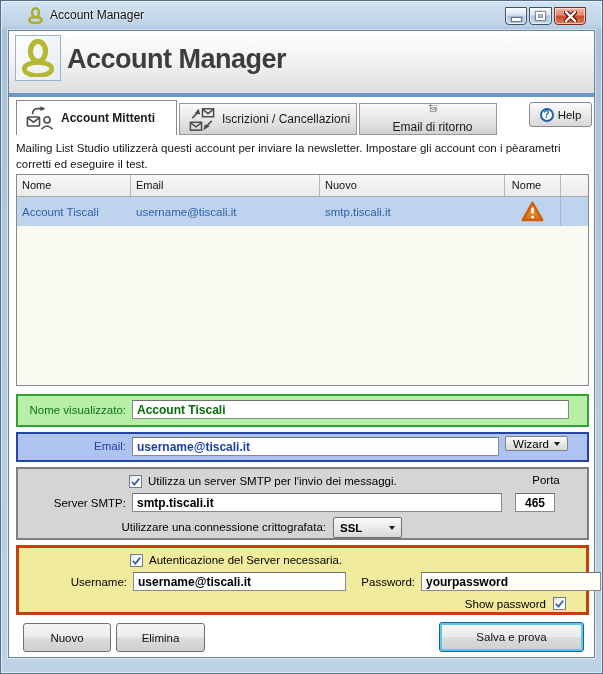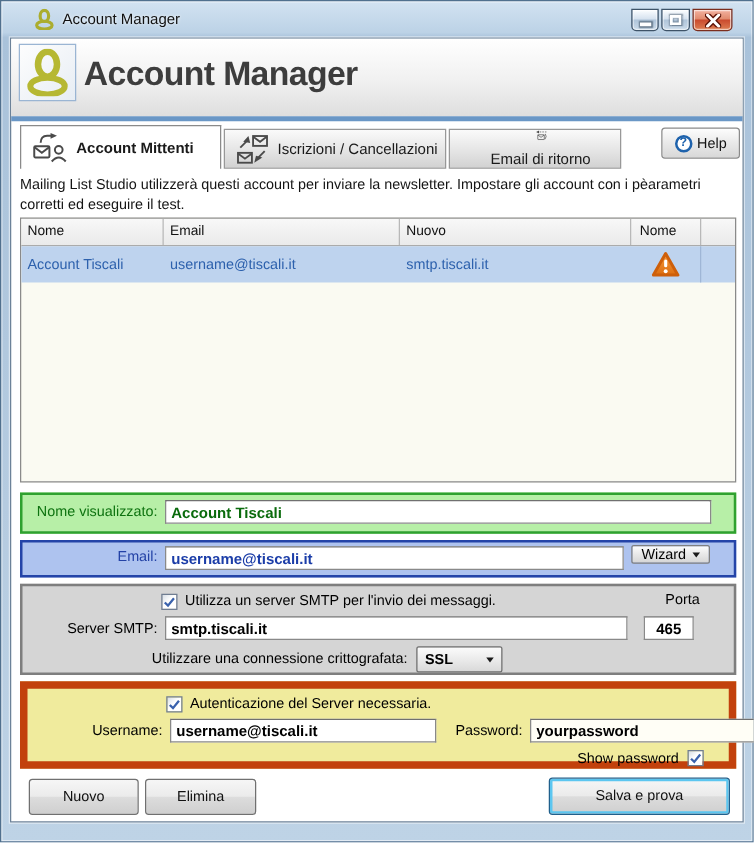--- a/index.html
+++ b/index.html
@@ -63,21 +63,21 @@
   .trow { display:flex; height:29px; align-items:center; background:#bed3ee; color:#2d61ad; font-size:11.5px; cursor:default; }
   .td { padding-left:5px; }
   .td-nome { width:114px; } .td-email { width:189px; } .td-server { width:185px; }
   .td-test { width:56px; padding-left:0; display:flex; justify-content:center; border-right:1px solid #9fb6d6; align-self:stretch; align-items:center; }
 
   
   .section { position:absolute; left:7px; width:573px; }
   .sec-green  { top:363px; height:33px; background:#b7efa7; border:2px solid #2fa12f; }
   .sec-blue   { top:401px; height:30px; background:#aec3ef; border:2px solid #2444a8; }
   .sec-gray   { top:436px; height:73px; background:#d5d5d5; border:2px solid #7e7e7e; }
-  .sec-yellow { top:514px; height:70px; background:#f0eb9d; border:6px solid #c2410c; }
+  .sec-yellow { top:514px; height:70px; background:#f0eb9d; border:3px solid #c2410c; }
 
   .flabel { position:absolute; font-size:11.5px; }
   .txt { position:absolute; height:19px; border:1px solid #898989; border-top-color:#707070;
     font-family:"Liberation Sans",sans-serif; font-size:12px; font-weight:bold; padding:0 4px; background:#fff; }
 
   .lbl-g { color:#0e7310; } .in-g { color:#0a6b0c; }
   .lbl-b { color:#2342a6; } .in-b { color:#1b3da8; }
 
   .wizard-btn { position:absolute; left:487px; top:2px; width:63px; height:15px; border:1px solid #7f7f7f; border-radius:2px;
     background:linear-gradient(#fcfcfc,#e8e8e8 50%,#d6d6d6); font-size:11.5px; display:flex; align-items:center; justify-content:center; gap:5px; cursor:default; }

